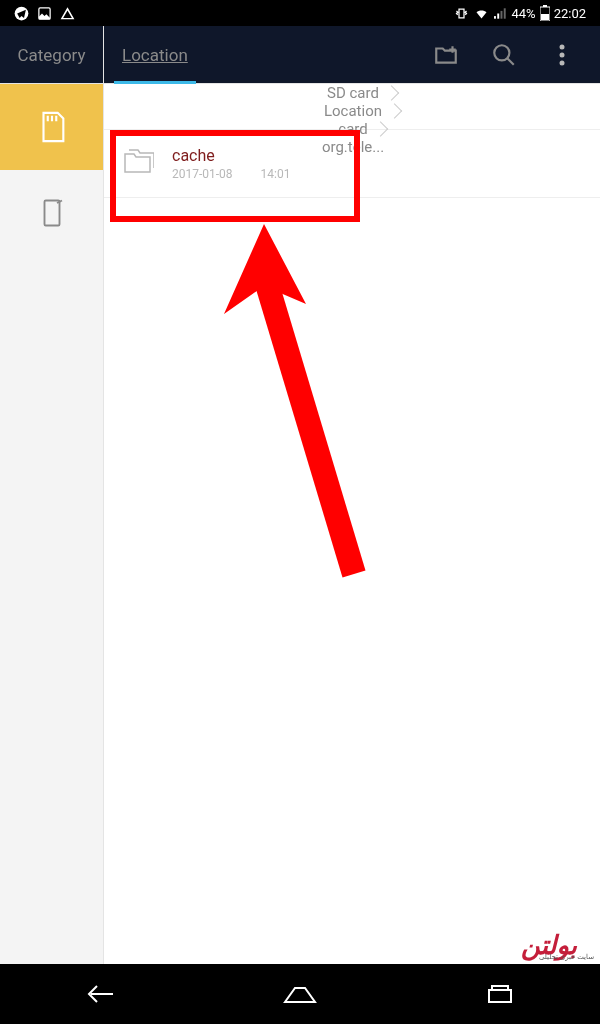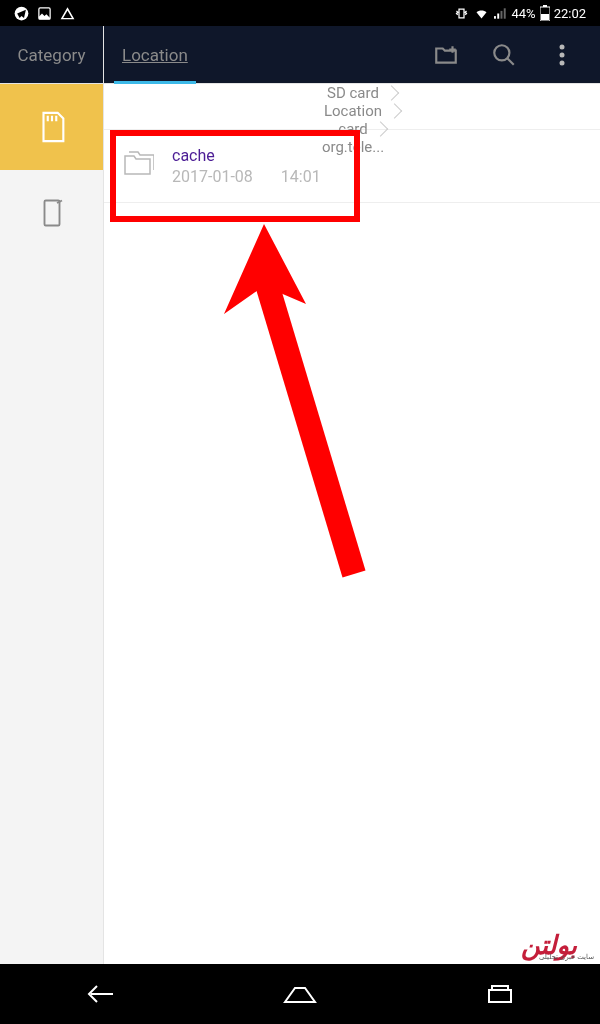--- a/index.html
+++ b/index.html
@@ -30,22 +30,22 @@
 
   .content { flex: 1; background: #fff; position: relative; }
   .breadcrumb { height: 46px; display: flex; align-items: center; padding-left: 6px; border-bottom: 1px solid #eee; flex-direction: column; }
   .crumb { color: #8a8a8a; font-size: 15px; padding: 0 12px 0 8px; position: relative; height: 100%; display: flex; align-items: center; }
   .crumb::after { content: ""; position: absolute; right: -6px; top: 50%; width: 10px; height: 10px; border-top: 1px solid #ccc; border-right: 1px solid #ccc; transform: translateY(-50%) rotate(45deg); }
   .crumb:last-child::after { display: none; }
 
   .file-row { display: flex; align-items: center; padding: 16px 14px 16px 20px; border-bottom: 1px solid #eee; gap: 18px; }
   .file-icon { color: #b8b8b8; flex-shrink: 0; }
   .file-meta { display: flex; flex-direction: column; }
-  .file-name { color: #4c1d95; font-size: 16px; }
-  .file-sub { color: #b8b8b8; font-size: 16px; display: flex; gap: 28px; margin-top: 2px; }
+  .file-name { color: #7f1d1d; font-size: 16px; }
+  .file-sub { color: #b8b8b8; font-size: 12px; display: flex; gap: 28px; margin-top: 2px; }
 
   
   .annot-box { position: absolute; border: 6px solid #ff0000; pointer-events: none; }
   .annot-arrow { position: absolute; pointer-events: none; }
 
   
   .navbar { position: absolute; bottom: 0; left: 0; right: 0; height: 60px; background: #000; display: flex; align-items: center; justify-content: space-around; }
   .nav-btn { color: #fff; width: 60px; display: flex; justify-content: center; }
 
   

